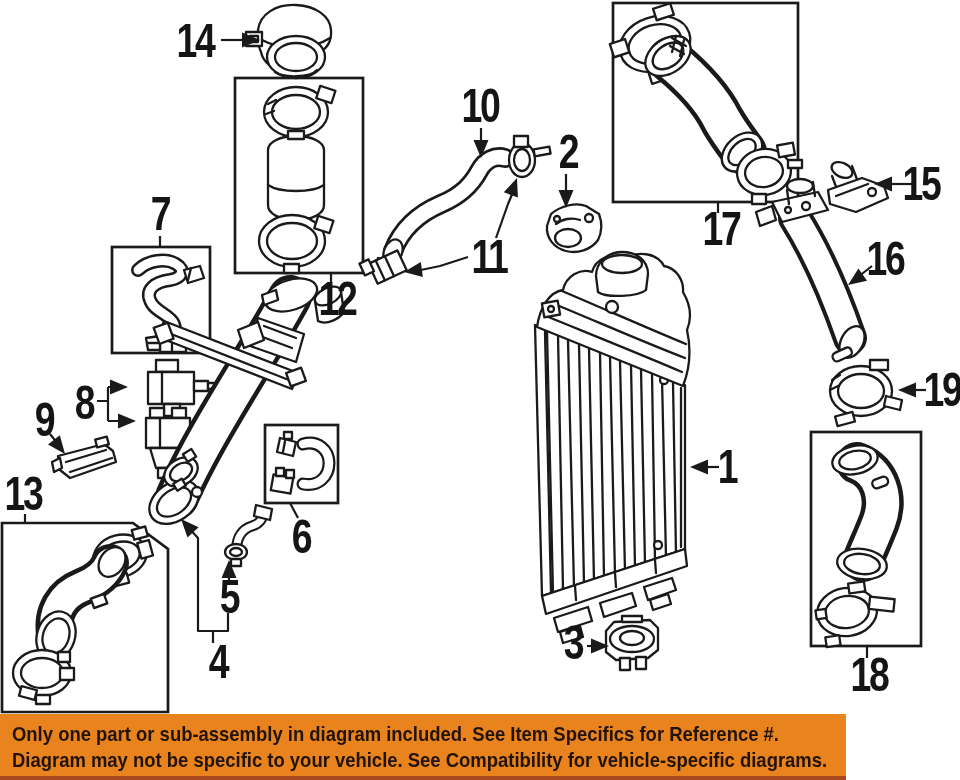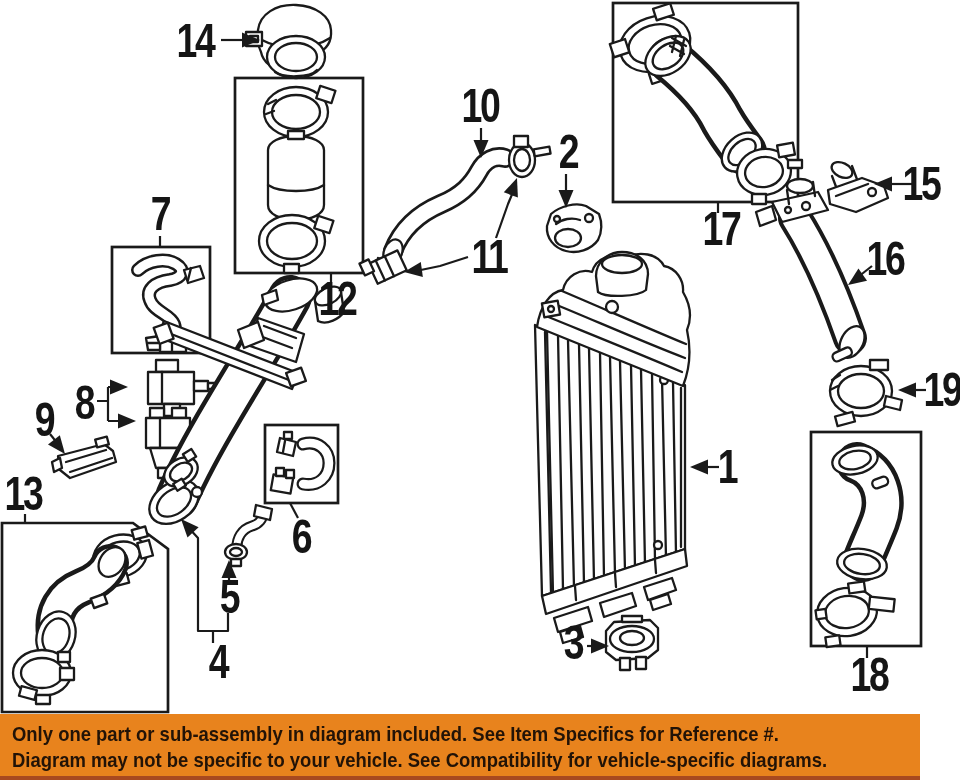--- a/index.html
+++ b/index.html
@@ -14,21 +14,21 @@
   .TO {stroke:#1a1a1a;fill:none;stroke-linecap:round;}
   .TI {stroke:#ffffff;fill:none;stroke-linecap:round;}
   .ah {fill:#1a1a1a;stroke:none;}
   .ld {stroke:#1a1a1a;stroke-width:2.2;fill:none;stroke-linejoin:round;}
 
   
   .co{position:absolute;transform:translate(-50%,-50%) scaleX(.78);transform-origin:center;
       font-weight:700;font-size:48px;letter-spacing:-3px;color:#151515;line-height:1;white-space:nowrap;}
 
   
-  .banner{position:absolute;left:0;top:714px;width:920px;height:66px;background:#E8831D;
+  .banner{position:absolute;left:0;top:714px;width:846px;height:66px;background:#E8831D;
           box-sizing:border-box;padding:7px 6px 0 12px;color:#221307;}
   .banner-line{font-size:20.5px;font-weight:700;line-height:26px;white-space:nowrap;
                transform:scaleX(.9);transform-origin:0 50%;}
   .banner-strip{position:absolute;left:0;bottom:0;width:100%;height:4px;background:#A8491F;}
 </style>
 </head>
 <body>
 
 <div class="stage">
 

